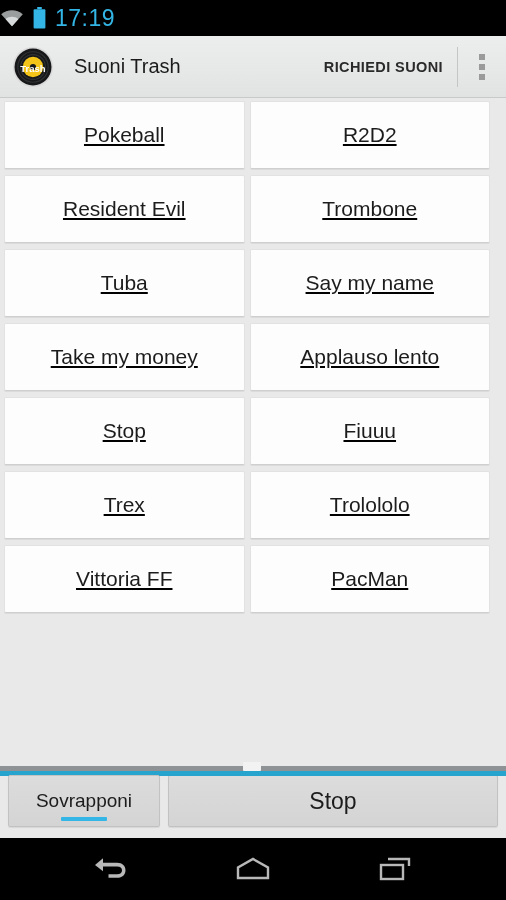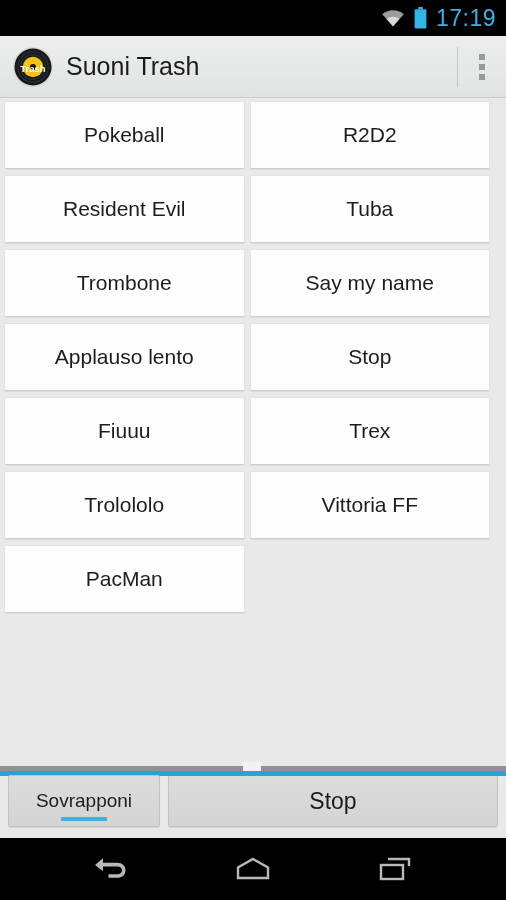--- a/index.html
+++ b/index.html
@@ -18,21 +18,20 @@
     display:flex;
     flex-direction:column;
   }
 
   
   .statusbar {
     height:36px;
     background:#000;
     display:flex;
     align-items:center;
-    justify-content:flex-end;
     padding-right:10px;
     gap:9px;
     flex:0 0 auto;
   }
   .wifi-icon { width:24px; height:18px; position:relative; display:block; }
   .batt-icon { width:13px; height:22px; display:block; }
   .clock {
     color:#33b5e5;
     font-size:23px;
     letter-spacing:0.5px;
@@ -49,23 +48,23 @@
     align-items:center;
     padding-left:12px;
     flex:0 0 auto;
   }
   .app-logo {
     width:42px; height:42px;
     flex:0 0 auto;
     position:relative;
   }
   .app-title {
-    font-size:25px;
+    font-size:20px;
     color:#1b1b1b;
-    margin-left:12px;
+    margin-left:20px;
     white-space:nowrap;
     flex:0 0 auto;
   }
   .ab-spacer { flex:1 1 auto; }
   .ab-action {
     font-size:14.5px;
     font-weight:bold;
     color:#2a2a2a;
     letter-spacing:0.4px;
     white-space:nowrap;
@@ -92,20 +91,21 @@
     background:#9a9a9a;
   }
 
   
   .grid-wrap {
     position:relative;
     flex:1 1 auto;
     background:#e9e9e9;
     overflow:hidden;
     padding:3px 16px 0 4px;
+    text-decoration:underline;
   }
   .grid {
     display:grid;
     grid-template-columns:1fr 1fr;
     gap:6px 5px;
   }
   .sound-btn {
     height:68px;
     background:#fdfdfd;
     border:1px solid #e2e2e2;
@@ -243,38 +243,40 @@
         <circle cx="21" cy="21" r="10.2" fill="#f4c518"></circle>
         <circle cx="21" cy="21" r="3.1" fill="#17181a"></circle>
         <text x="21" y="25.5" font-family="Liberation Sans, sans-serif" font-size="9.5" font-weight="bold" fill="#ffffff" text-anchor="middle">Trash</text>
       </svg>
     </span>
 
     <span class="app-title">Suoni Trash</span>
 
     <span class="ab-spacer"></span>
 
+    <span class="ab-action">RICHIEDI SUONI</span>
 
     <span class="ab-divider"></span>
 
     <span class="overflow">
       <i></i>
         <i></i>
         <i></i>
     </span>
   </div>
 
   <div class="grid-wrap">
     <div class="grid" id="sound-grid">
         <div class="sound-btn">Pokeball</div>
         <div class="sound-btn">R2D2</div>
         <div class="sound-btn">Resident Evil</div>
+        <div class="sound-btn">Trombone</div>
         <div class="sound-btn">Tuba</div>
-        <div class="sound-btn">Trombone</div>
         <div class="sound-btn">Say my name</div>
+        <div class="sound-btn">Take my money</div>
         <div class="sound-btn">Applauso lento</div>
         <div class="sound-btn">Stop</div>
         <div class="sound-btn">Fiuuu</div>
         <div class="sound-btn">Trex</div>
         <div class="sound-btn">Trolololo</div>
         <div class="sound-btn">Vittoria FF</div>
         <div class="sound-btn">PacMan</div>
       </div>
 
     <div class="hscroll">

